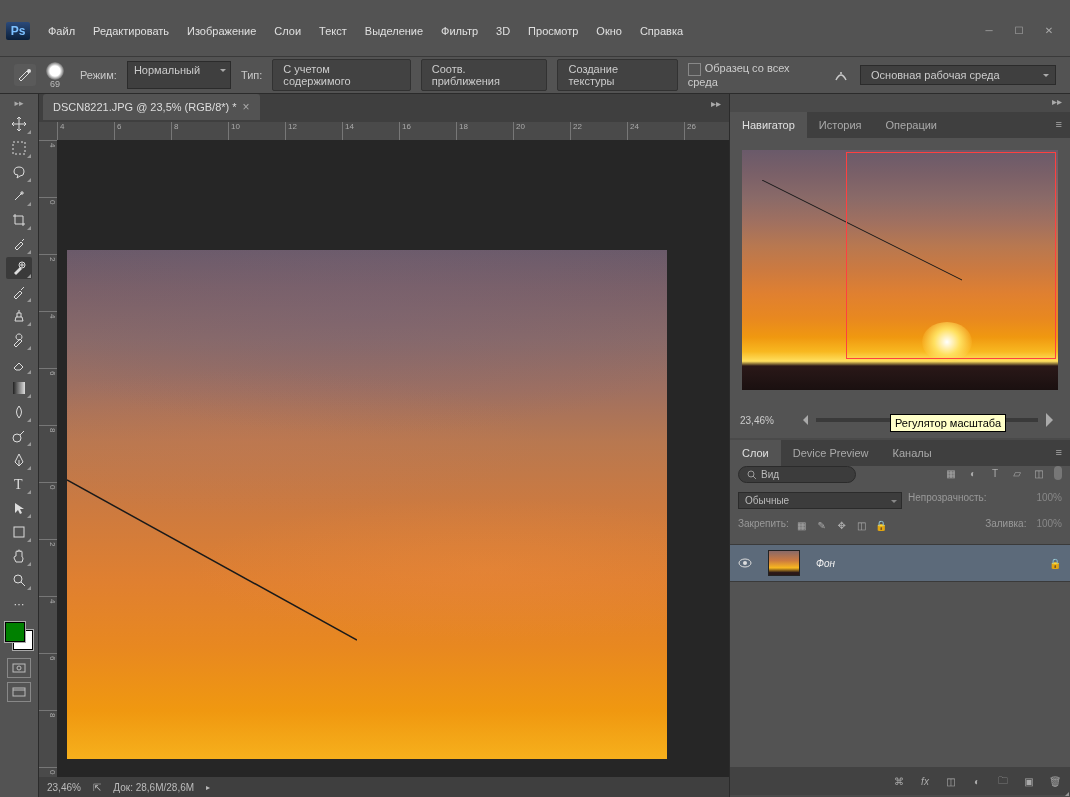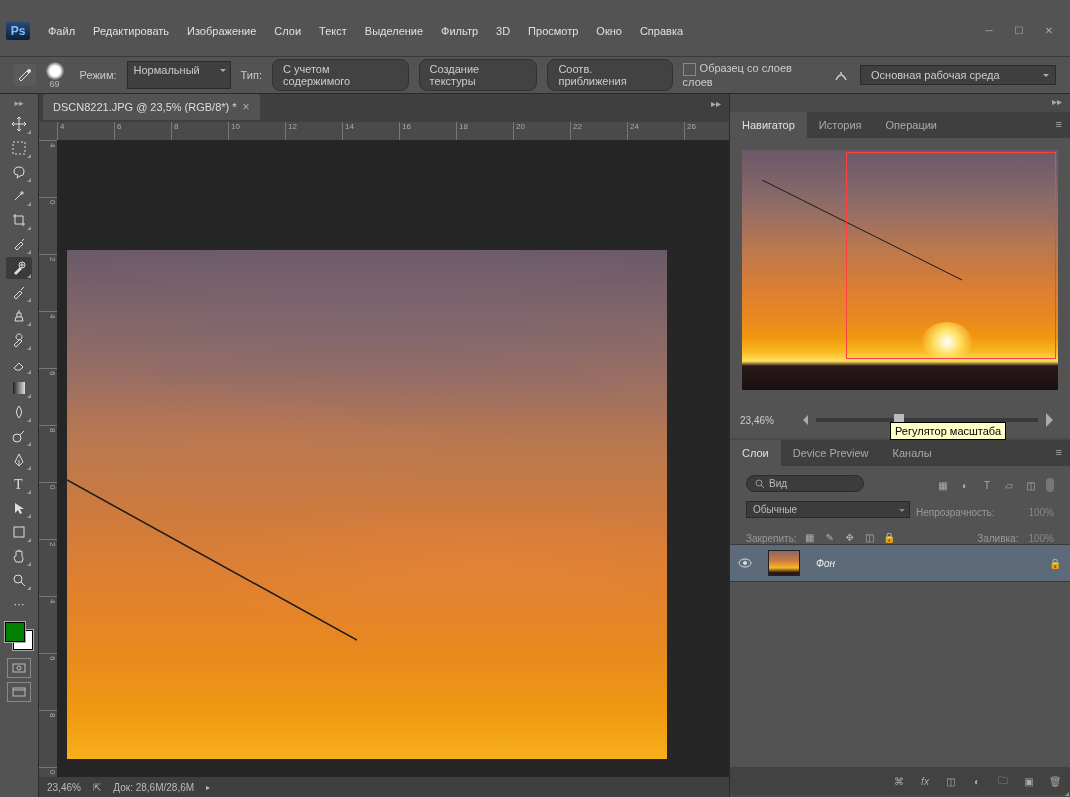--- a/index.html
+++ b/index.html
@@ -12,21 +12,21 @@
 .win-btn{width:30px;height:20px;display:flex;align-items:center;justify-content:center;color:#aaa;font-size:10px}
 
 .optbar{display:flex;align-items:center;height:36px;background:#535353;padding:0 14px;gap:10px;border-bottom:1px solid #2b2b2b;font-size:11px;color:#ccc}
 .tool-preset{width:22px;height:22px;background:#5a5a5a;border-radius:3px;display:flex;align-items:center;justify-content:center}
 .brush-prev{display:flex;flex-direction:column;align-items:center;gap:0;margin-right:6px}
 .brush-circle{width:18px;height:18px;background:radial-gradient(circle,#fff 0%,#fff 40%,rgba(255,255,255,0)75%);border-radius:50%}
 .brush-num{font-size:9px;color:#bbb;margin-top:-1px}
 .opt-label{color:#c8c8c8}
 .dropdown{background:#3f3f3f;border:1px solid #2b2b2b;padding:2px 16px 12px 6px;position:relative;min-width:80px}
 .dropdown:after{content:"";position:absolute;right:4px;top:7px;border:3px solid transparent;border-top-color:#aaa}
-.pill{background:#424242;border:1px solid #323232;padding:3px 10px;border-radius:8px}
+.pill{background:#424242;border:1px solid #323232;padding:3px 10px;border-radius:2px}
 .chk{width:11px;height:11px;border:1px solid #888;display:inline-block;vertical-align:middle;margin-right:4px}
 .workspace-dd{margin-left:auto;background:#3f3f3f;border:1px solid #2b2b2b;padding:3px 24px 3px 10px;position:relative;min-width:160px}
 .workspace-dd:after{content:"";position:absolute;right:6px;top:8px;border:3px solid transparent;border-top-color:#aaa}
 .ico{width:18px;height:18px;display:flex;align-items:center;justify-content:center;color:#c6c6c6;font-size:14px}
 
 .main{flex:1;display:flex;min-height:0}
 .tools{width:38px;background:#535353;display:flex;flex-direction:column;align-items:center;padding-top:4px;border-right:1px solid #2b2b2b}
 .chevrons{font-size:9px;color:#aaa;margin-bottom:4px}
 .tool-btn{width:26px;height:22px;margin:1px 0;display:flex;align-items:center;justify-content:center;color:#ddd;position:relative;border-radius:2px}
 .tool-btn.active{background:#3a3a3a}
@@ -77,21 +77,21 @@
 .nav-wire{position:absolute;top:30px;left:20px;width:200px;height:120px}
 .nav-frame{position:absolute;border:1px solid #ff4040;top:2px;left:104px;width:208px;height:205px}
 .nav-zoom{display:flex;align-items:center;gap:8px;padding:6px 10px;height:24px}
 .nz-val{width:50px;font-size:10px}
 .nz-slider{flex:1;height:4px;background:#3a3a3a;position:relative}
 .nz-thumb{position:absolute;top:-4px;left:35%;width:10px;height:12px;background:#bbb}
 .nz-tri{width:0;height:0;border:5px solid transparent}
 .nz-tri.l{border-right-color:#aaa}
 .nz-tri.r{border-left-color:#aaa;border-width:7px}
 .layers-body{flex:1;display:flex;flex-direction:column;font-size:10px;color:#bbb}
-.lay-row{display:flex;align-items:flex-end;height:26px;padding:0 16px;gap:6px}
+.lay-row{display:flex;align-items:flex-start;height:26px;padding:0 8px;gap:6px}
 .lay-search{background:#3c3c3c;border:1px solid #2b2b2b;border-radius:10px;padding:2px 8px;flex:0 0 100px;display:flex;align-items:center;gap:4px}
 .lay-filters{margin-left:auto;display:flex;gap:8px}
 .lf{width:14px;height:14px;display:flex;align-items:center;justify-content:center;color:#aaa}
 .lay-dd{background:#3c3c3c;border:1px solid #2b2b2b;padding:2px 6px;flex:0 0 150px;position:relative}
 .lay-dd:after{content:"";position:absolute;right:4px;top:7px;border:3px solid transparent;border-top-color:#888}
 .lay-label{color:#999}
 .lay-val{color:#888;margin-left:auto}
 .lay-lock{display:flex;gap:6px}
 .ll{width:14px;height:14px;color:#aaa;display:flex;align-items:center;justify-content:center}
 .layer-item{display:flex;align-items:center;height:36px;background:#5c6a7a;border-top:1px solid #3a3a3a;border-bottom:1px solid #3a3a3a;padding:0 8px;gap:16px}
@@ -136,23 +136,23 @@
         </svg>
   </div>
   <div class="brush-prev">
    <div class="brush-circle"></div>
    <div class="brush-num">69</div>
   </div>
   <span class="opt-label">Режим:</span>
   <div class="dropdown">Нормальный</div>
   <span class="opt-label">Тип:</span>
   <div class="pill">С учетом содержимого</div>
+  <div class="pill">Соотв. приближения</div>
   <div class="pill">Создание текстуры</div>
-  <div class="pill">Соотв. приближения</div>
-  <span><span class="chk"></span><span>Образец со слоев слоев</span></span>
+  <span><span class="chk"></span><span>Образец со всех среда</span></span>
   <div class="ico">
         <svg width="16" height="16">
           <path d="M3 13 Q8 3 13 13" stroke="#ccc" fill="none" stroke-width="1.5"></path>
           <circle cx="8" cy="6" r="1" fill="#ccc"></circle>
         </svg>
       </div>
   <div class="workspace-dd">Основная рабочая среда</div>
  </div>
 
  <div class="main">
@@ -366,21 +366,21 @@
       <div class="nav-frame"></div>
      </div>
     </div>
     <div class="nav-zoom" style="position:relative">
      <span class="nz-val">23,46%</span>
      <div class="nz-tri l"></div>
      <div class="nz-slider">
               <div class="nz-thumb"></div>
             </div>
      <div class="nz-tri r"></div>
-     <div class="tooltip" style="left:160px;top:20px">Регулятор масштаба</div>
+     <div class="tooltip" style="left:160px;top:12px">Регулятор масштаба</div>
     </div>
    </div>
 
    <div class="panel" style="flex:1">
     <div class="panel-tabs">
      <div class="ptab active">Слои</div>
      <div class="ptab">Device Preview</div>
      <div class="ptab">Каналы</div>
      <div class="panel-menu">≡</div>
     </div>

